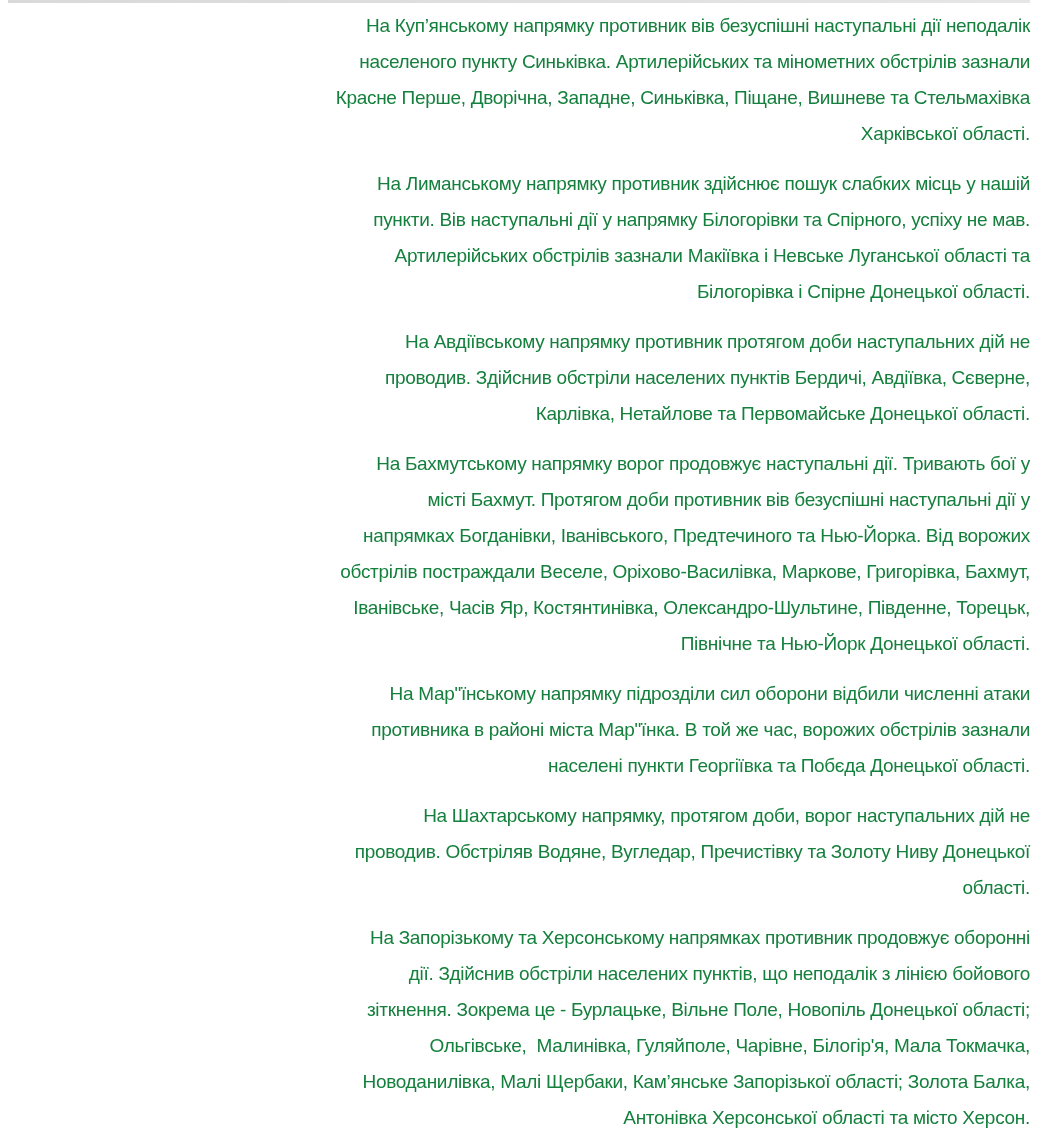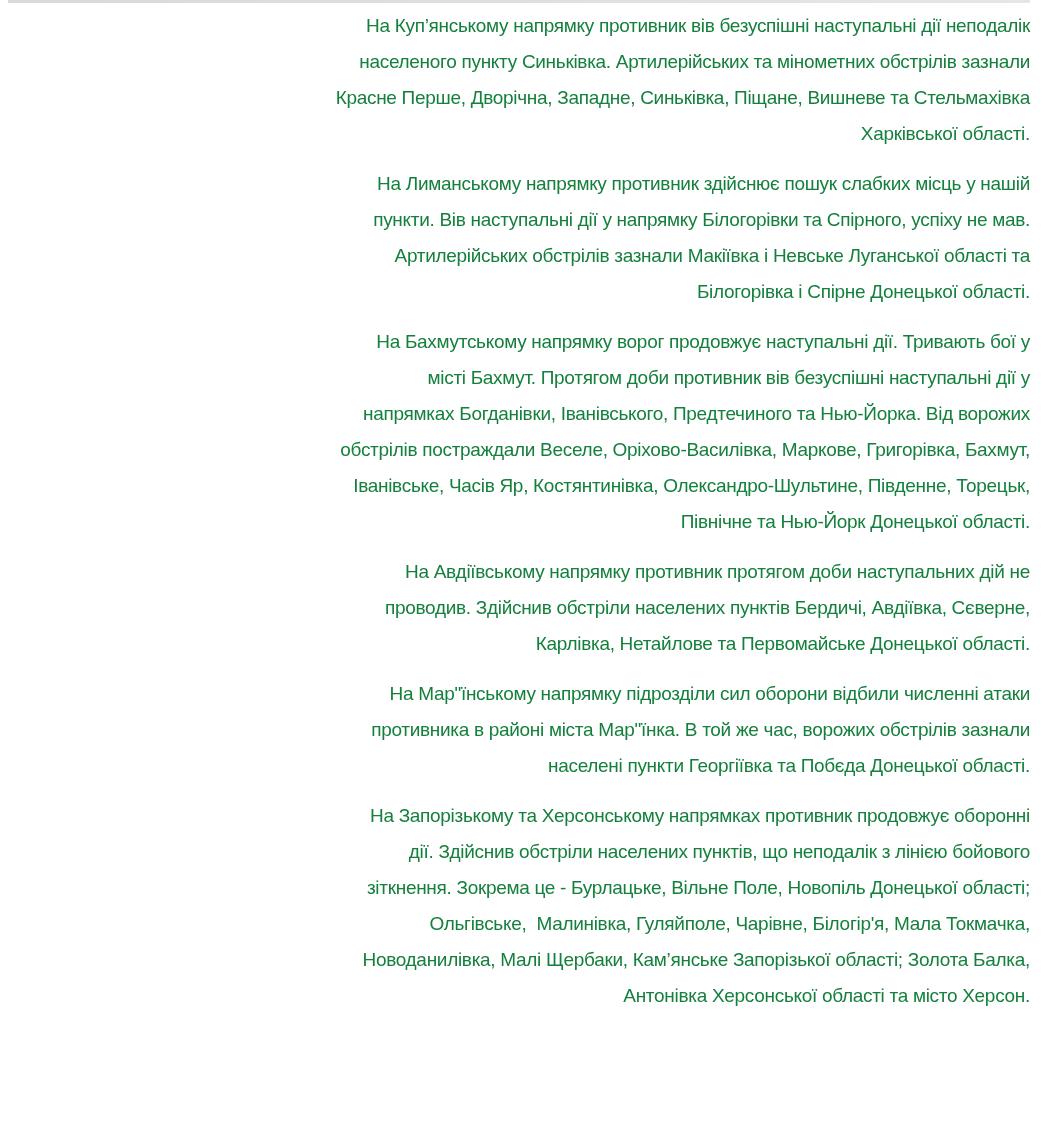--- a/index.html
+++ b/index.html
@@ -42,31 +42,34 @@
 
 <main class="post-body">
   <p class="para">На Куп’янському напрямку противник вів безуспішні наступальні дії неподалік
 населеного пункту Синьківка. Артилерійських та мінометних обстрілів зазнали
 Красне Перше, Дворічна, Западне, Синьківка, Піщане, Вишневе та Стельмахівка
 Харківської області.</p>
   <p class="para">На Лиманському напрямку противник здійснює пошук слабких місць у нашій
 пункти. Вів наступальні дії у напрямку Білогорівки та Спірного, успіху не мав.
 Артилерійських обстрілів зазнали Макіївка і Невське Луганської області та
 Білогорівка і Спірне Донецької області.</p>
+  <p class="para">На Авдіївському напрямку противник протягом доби наступальних дій не
+проводив. Здійснив обстріли населених пунктів Бердичі, Авдіївка, Сєверне,
+Карлівка, Нетайлове та Первомайське Донецької області.</p>
   <p class="para">На Бахмутському напрямку ворог продовжує наступальні дії. Тривають бої у
 місті Бахмут. Протягом доби противник вів безуспішні наступальні дії у
 напрямках Богданівки, Іванівського, Предтечиного та Нью-Йорка. Від ворожих
 обстрілів постраждали Веселе, Оріхово-Василівка, Маркове, Григорівка, Бахмут,
 Іванівське, Часів Яр, Костянтинівка, Олександро-Шультине, Південне, Торецьк,
 Північне та Нью-Йорк Донецької області.</p>
-  <p class="para">На Авдіївському напрямку противник протягом доби наступальних дій не
-проводив. Здійснив обстріли населених пунктів Бердичі, Авдіївка, Сєверне,
-Карлівка, Нетайлове та Первомайське Донецької області.</p>
   <p class="para">На Мар"їнському напрямку підрозділи сил оборони відбили численні атаки
 противника в районі міста Мар"їнка. В той же час, ворожих обстрілів зазнали
 населені пункти Георгіївка та Побєда Донецької області.</p>
+  <p class="para">На Шахтарському напрямку, протягом доби, ворог наступальних дій не
+проводив. Обстріляв Водяне, Вугледар, Пречистівку та Золоту Ниву Донецької
+області.</p>
   <p class="para">На Запорізькому та Херсонському напрямках противник продовжує оборонні
 дії. Здійснив обстріли населених пунктів, що неподалік з лінією бойового
 зіткнення. Зокрема це - Бурлацьке, Вільне Поле, Новопіль Донецької області;
 Ольгівське,&nbsp; Малинівка, Гуляйполе, Чарівне, Білогір'я, Мала Токмачка,
 Новоданилівка, Малі Щербаки, Кам’янське Запорізької області; Золота Балка,
 Антонівка Херсонської області та місто Херсон.</p>
 </main>
 
 </body></html>

